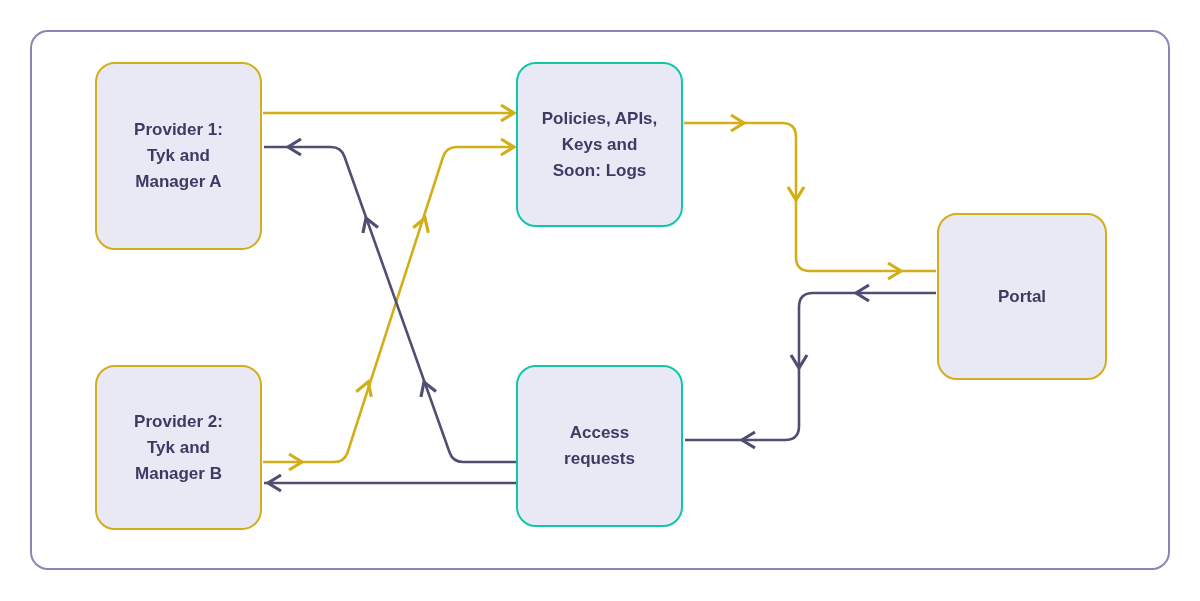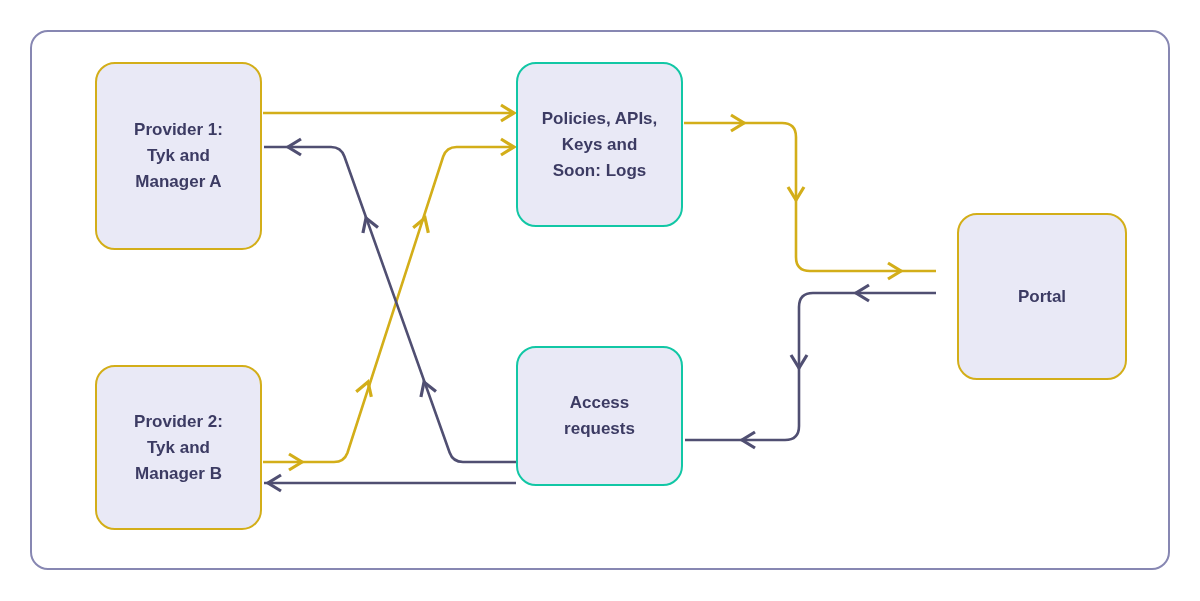--- a/index.html
+++ b/index.html
@@ -36,22 +36,22 @@
     display:flex;align-items:center;justify-content:center;
     text-align:center;
     color:var(--text);
     font-size:17px;line-height:26px;font-weight:700;
   }
   .node.teal{border-color:var(--teal);}
   .node .lbl{white-space:pre-line;}
   .n-provider1{left:95px;top:62px;width:167px;height:188px;}
   .n-provider2{left:95px;top:365px;width:167px;height:165px;justify-content:center;}
   .n-policies{left:516px;top:62px;width:167px;height:165px;}
-  .n-access{left:516px;top:346px;width:167px;height:140px;text-align:center;}
-  .n-portal{left:937px;top:213px;width:170px;height:167px;margin-left:20px;}
+  .n-access{left:516px;top:365px;width:167px;height:162px;text-align:center;}
+  .n-portal{left:937px;top:213px;width:170px;height:167px;}
 </style>
 </head>
 <body>
 
 <div class="stage">
 
   <svg class="edges" viewBox="0 0 1200 601">
 
     <g>
       <path class="y-line" d="M 263 113 L 514 113"></path>

